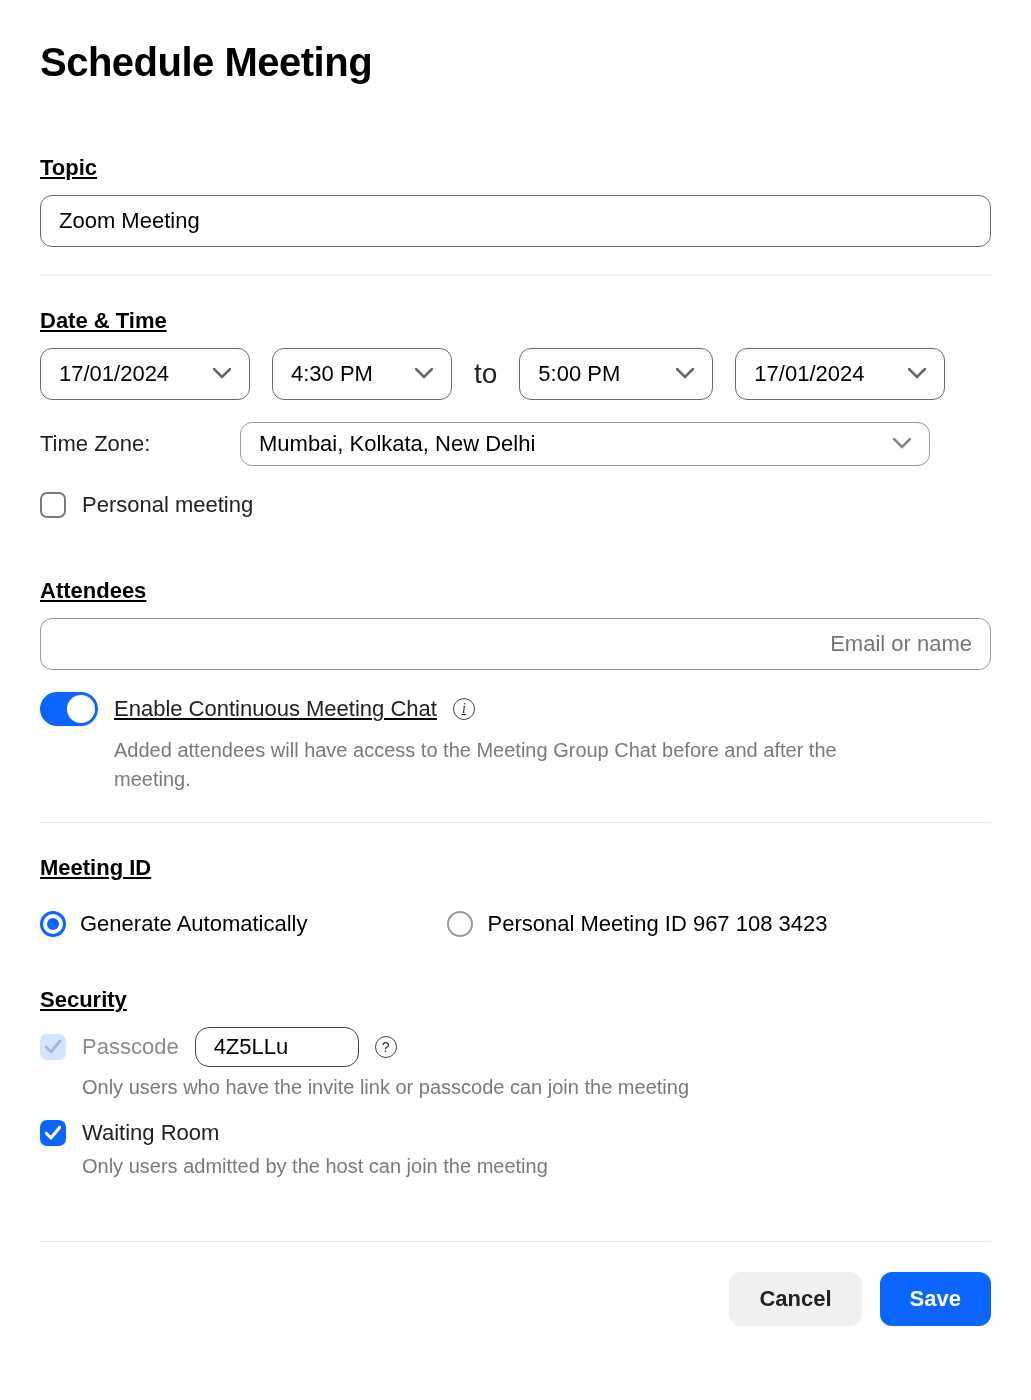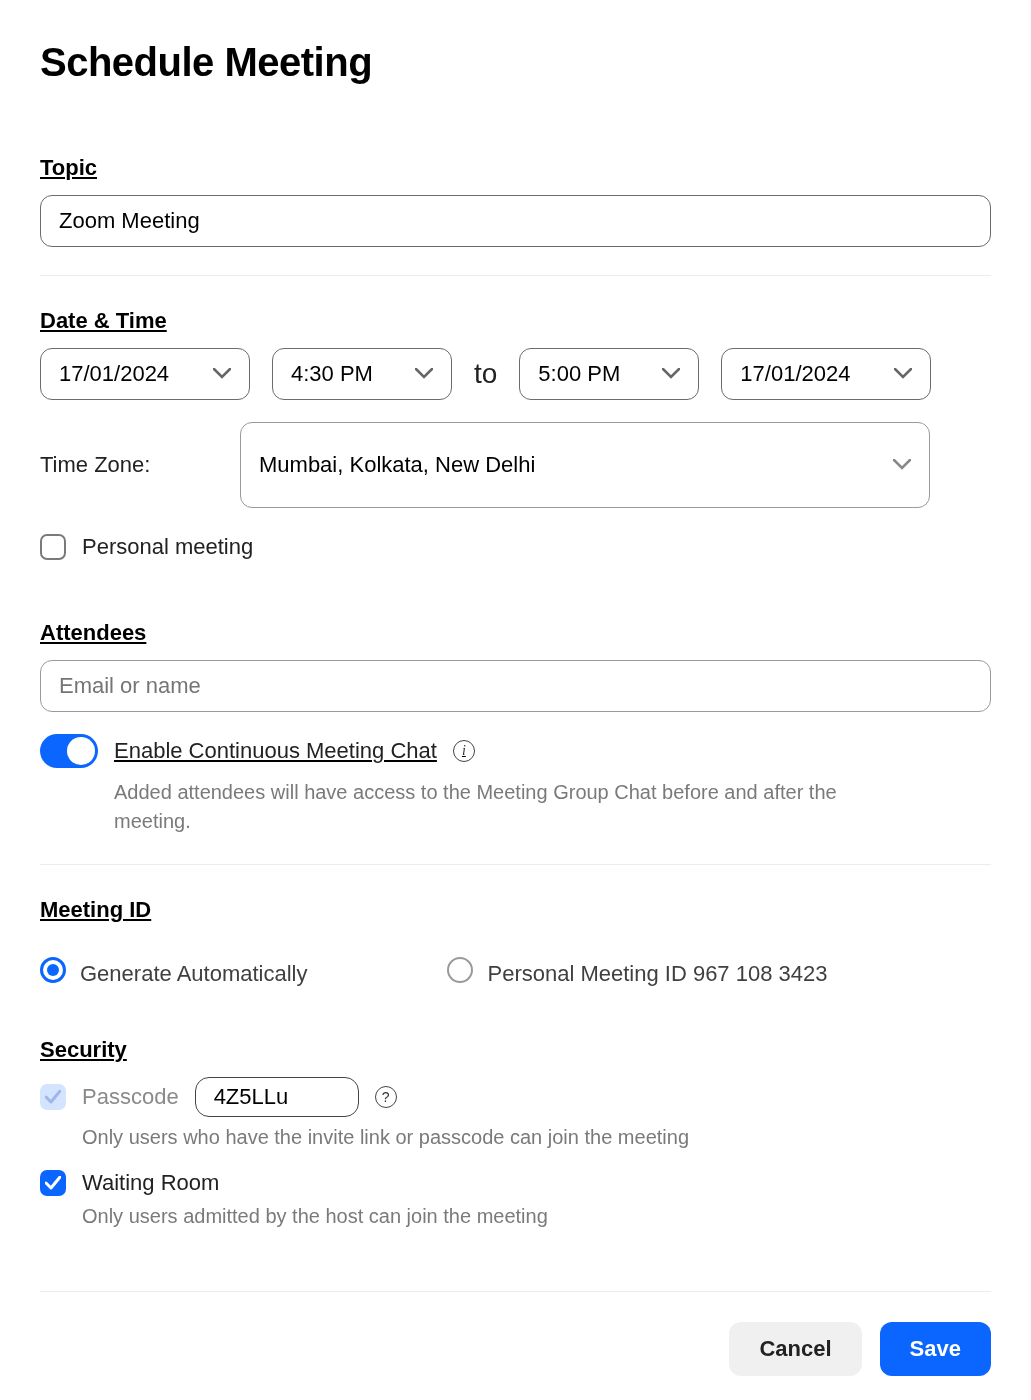--- a/index.html
+++ b/index.html
@@ -41,20 +41,21 @@
   .text-input.full {
     width: 100%;
   }
   .attendees-input {
     border: 1.5px solid #9a9a9a;
     border-radius: 12px;
     font-size: 22px;
     padding: 12px 18px;
     width: 100%;
     color: #8a8a8a;
+    text-align: right;
   }
   .row {
     display: flex;
     align-items: center;
     gap: 22px;
   }
   .dropdown {
     display: inline-flex;
     align-items: center;
     justify-content: space-between;
@@ -78,21 +79,21 @@
   .tz-label {
     font-size: 22px;
     color: #222;
     min-width: 140px;
   }
   .tz-drop {
     flex: 1;
     max-width: 690px;
     border: 1.5px solid #9a9a9a;
     border-radius: 12px;
-    padding: 29px 18px;
+    padding: 8px 18px;
     font-size: 22px;
     display: flex;
     justify-content: space-between;
     align-items: center;
     cursor: pointer;
   }
   .check-row {
     display: flex;
     align-items: center;
     gap: 16px;
@@ -214,22 +215,21 @@
   }
   .radio.selected::after {
     content: "";
     width: 12px;
     height: 12px;
     background: #0b66ff;
     border-radius: 50%;
   }
   .radio-label {
     font-size: 22px;
-    color: #404040;
-    margin-top: 8px;
+    color: #000000;
   }
   .passcode-input {
     border: 1.5px solid #444;
     border-radius: 14px;
     padding: 6px 18px;
     font-size: 22px;
     width: 164px;
   }
   .security-row {
     display: flex;
@@ -285,21 +285,21 @@
     </div>
     <div class="dropdown" style="width:180px">
       <span>4:30 PM</span>
       <span class="chev">
         <svg width="18" height="12" viewBox="0 0 18 12">
             <path d="M1 1l8 8 8-8" stroke="#666" stroke-width="2.5" fill="none" stroke-linecap="round"></path>
           </svg>
       </span>
     </div>
     <span class="to-text">to</span>
-    <div class="dropdown" style="width:180px">
+    <div class="dropdown" style="width:194px">
       <span>5:00 PM</span>
       <span class="chev">
         <svg width="18" height="12" viewBox="0 0 18 12">
             <path d="M1 1l8 8 8-8" stroke="#666" stroke-width="2.5" fill="none" stroke-linecap="round"></path>
           </svg>
       </span>
     </div>
     <div class="dropdown" style="width:210px">
       <span>17/01/2024</span>
       <span class="chev">

